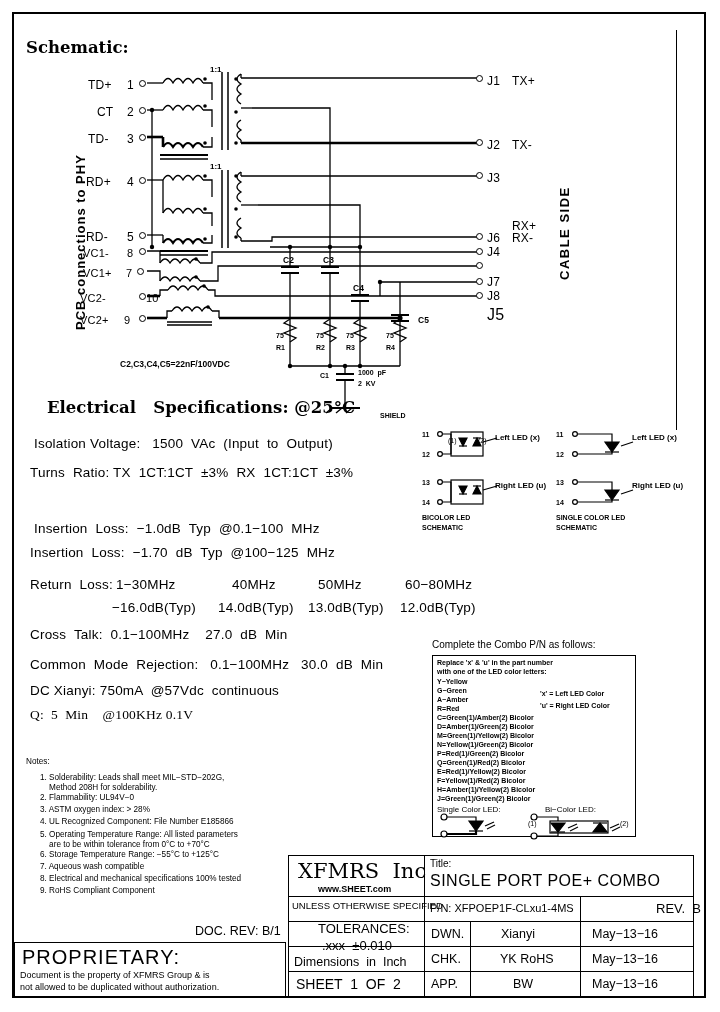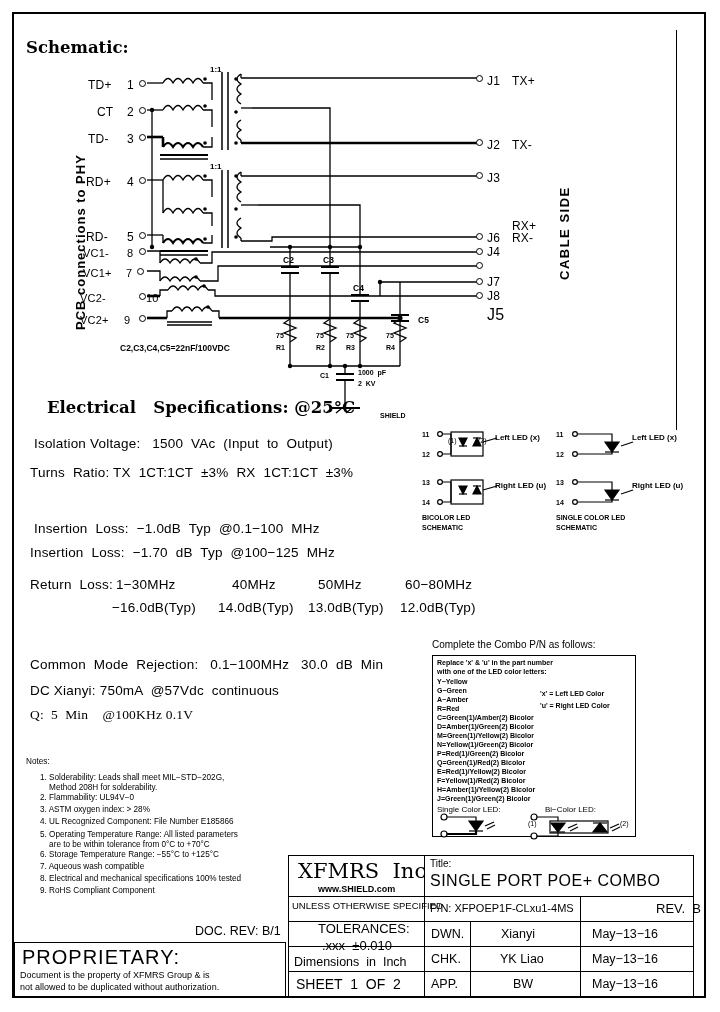--- a/index.html
+++ b/index.html
@@ -244,21 +244,21 @@
   <div class="txt tiny" style="left:346px;top:332px;font-weight:bold;">75</div>
   <div class="txt tiny" style="left:346px;top:344px;font-weight:bold;">R3</div>
   <div class="txt tiny" style="left:386px;top:332px;font-weight:bold;">75</div>
   <div class="txt tiny" style="left:386px;top:344px;font-weight:bold;">R4</div>
 
   <div class="txt tiny" style="left:320px;top:372px;font-weight:bold;">C1</div>
   <div class="txt tiny" style="left:358px;top:369px;font-weight:bold;">1000  pF</div>
   <div class="txt tiny" style="left:358px;top:380px;font-weight:bold;">2  KV</div>
   <div class="txt tiny" style="left:380px;top:412px;font-weight:bold;">SHIELD</div>
 
-  <div class="txt small" style="left:120px;top:344px;font-weight:bold;text-align:center;">C2,C3,C4,C5=22nF/100VDC</div>
+  <div class="txt small" style="left:120px;top:360px;font-weight:bold;text-align:center;">C2,C3,C4,C5=22nF/100VDC</div>
 
   <div class="pin" style="left:476px;top:75px;"></div>
   <div class="txt spec" style="left:487px;top:75px;font-size:12px;">J1</div>
   <div class="txt spec" style="left:512px;top:75px;font-size:12px;">TX+</div>
 
   <div class="pin" style="left:476px;top:139px;"></div>
   <div class="txt spec" style="left:487px;top:139px;font-size:12px;">J2</div>
   <div class="txt spec" style="left:512px;top:139px;font-size:12px;">TX-</div>
 
   <div class="pin" style="left:476px;top:172px;"></div>
@@ -291,20 +291,21 @@
   <div class="txt spec" style="left:116px;top:578px;">1−30MHz</div>
   <div class="txt spec" style="left:232px;top:578px;">40MHz</div>
   <div class="txt spec" style="left:318px;top:578px;">50MHz</div>
   <div class="txt spec" style="left:405px;top:578px;">60−80MHz</div>
 
   <div class="txt spec" style="left:112px;top:601px;">−16.0dB(Typ)</div>
   <div class="txt spec" style="left:218px;top:601px;">14.0dB(Typ)</div>
   <div class="txt spec" style="left:308px;top:601px;">13.0dB(Typ)</div>
   <div class="txt spec" style="left:400px;top:601px;">12.0dB(Typ)</div>
 
+  <div class="txt spec" style="left:30px;top:628px;">Cross  Talk:  0.1−100MHz    27.0  dB  Min</div>
   <div class="txt spec" style="left:30px;top:658px;">Common  Mode  Rejection:   0.1−100MHz   30.0  dB  Min</div>
   <div class="txt spec" style="left:30px;top:684px;">DC Xianyi: 750mA  @57Vdc  continuous</div>
   <div class="txt spec" style="left:30px;top:708px;font-family:Liberation Serif, serif;">Q:  5  Min    @100KHz 0.1V</div>
 
   <svg class="abs" style="left:415px;top:420px;" width="285" height="110">
     <g stroke="#000" fill="none" stroke-width="1.2">
 
       <circle cx="25" cy="14" r="2.4" fill="#fff"></circle>
       <circle cx="25" cy="34" r="2.4" fill="#fff"></circle>
       <path d="M28,14 L36,14 L36,34 L28,34"></path>
@@ -445,39 +446,39 @@
 
   <div class="wire h1" style="left:288px;top:896px;width:406px;height:1.4px;"></div>
   <div class="wire h1" style="left:288px;top:921px;width:406px;height:1.4px;"></div>
   <div class="wire h1" style="left:288px;top:946px;width:406px;height:1.4px;"></div>
   <div class="wire h1" style="left:288px;top:971px;width:406px;height:1.4px;"></div>
   <div class="wire v1" style="left:424px;top:855px;height:143px;width:1.4px;"></div>
   <div class="wire v1" style="left:580px;top:896px;height:102px;width:1.4px;"></div>
   <div class="wire v1" style="left:470px;top:921px;height:77px;width:1.4px;"></div>
 
   <div class="txt" style="left:298px;top:861px;font-family:'DejaVu Serif',serif;font-size:21px;letter-spacing:0px;">XFMRS  Inc</div>
-  <div class="txt" style="left:318px;top:885px;font-size:9px;font-weight:bold;">www.SHIELD.com</div>
+  <div class="txt" style="left:318px;top:885px;font-size:9px;font-weight:bold;">www.SHEET.com</div>
 
   <div class="txt" style="left:430px;top:859px;font-size:10px;">Title:</div>
   <div class="txt" style="left:430px;top:873px;font-size:16px;letter-spacing:.5px;">SINGLE PORT POE+ COMBO</div>
 
   <div class="txt" style="left:292px;top:901px;font-size:9.5px;">UNLESS OTHERWISE SPECIFIED</div>
   <div class="txt" style="left:318px;top:922px;font-size:13px;">TOLERANCES:</div>
   <div class="txt" style="left:322px;top:939px;font-size:13px;">.xxx  ±0.010</div>
   <div class="txt" style="left:294px;top:956px;font-size:12.5px;">Dimensions  in  Inch</div>
   <div class="txt" style="left:296px;top:977px;font-size:14px;">SHEET  1  OF  2</div>
 
   <div class="txt" style="left:430px;top:903px;font-size:11px;">P/N: XFPOEP1F-CLxu1-4MS</div>
   <div class="txt" style="left:608px;top:902px;font-size:13px;margin-left:48px;">REV.  B</div>
 
   <div class="txt" style="left:431px;top:928px;font-size:12.5px;">DWN.</div>
   <div class="txt" style="left:501px;top:928px;font-size:12.5px;">Xianyi</div>
   <div class="txt" style="left:592px;top:928px;font-size:12.5px;">May−13−16</div>
 
   <div class="txt" style="left:431px;top:953px;font-size:12.5px;">CHK.</div>
-  <div class="txt" style="left:500px;top:953px;font-size:12.5px;">YK Liao</div>
+  <div class="txt" style="left:500px;top:953px;font-size:12.5px;">YK RoHS</div>
   <div class="txt" style="left:592px;top:953px;font-size:12.5px;">May−13−16</div>
 
   <div class="txt" style="left:431px;top:978px;font-size:12.5px;">APP.</div>
   <div class="txt" style="left:513px;top:978px;font-size:12.5px;">BW</div>
   <div class="txt" style="left:592px;top:978px;font-size:12.5px;">May−13−16</div>
 
 </div>
 
 </body></html>

